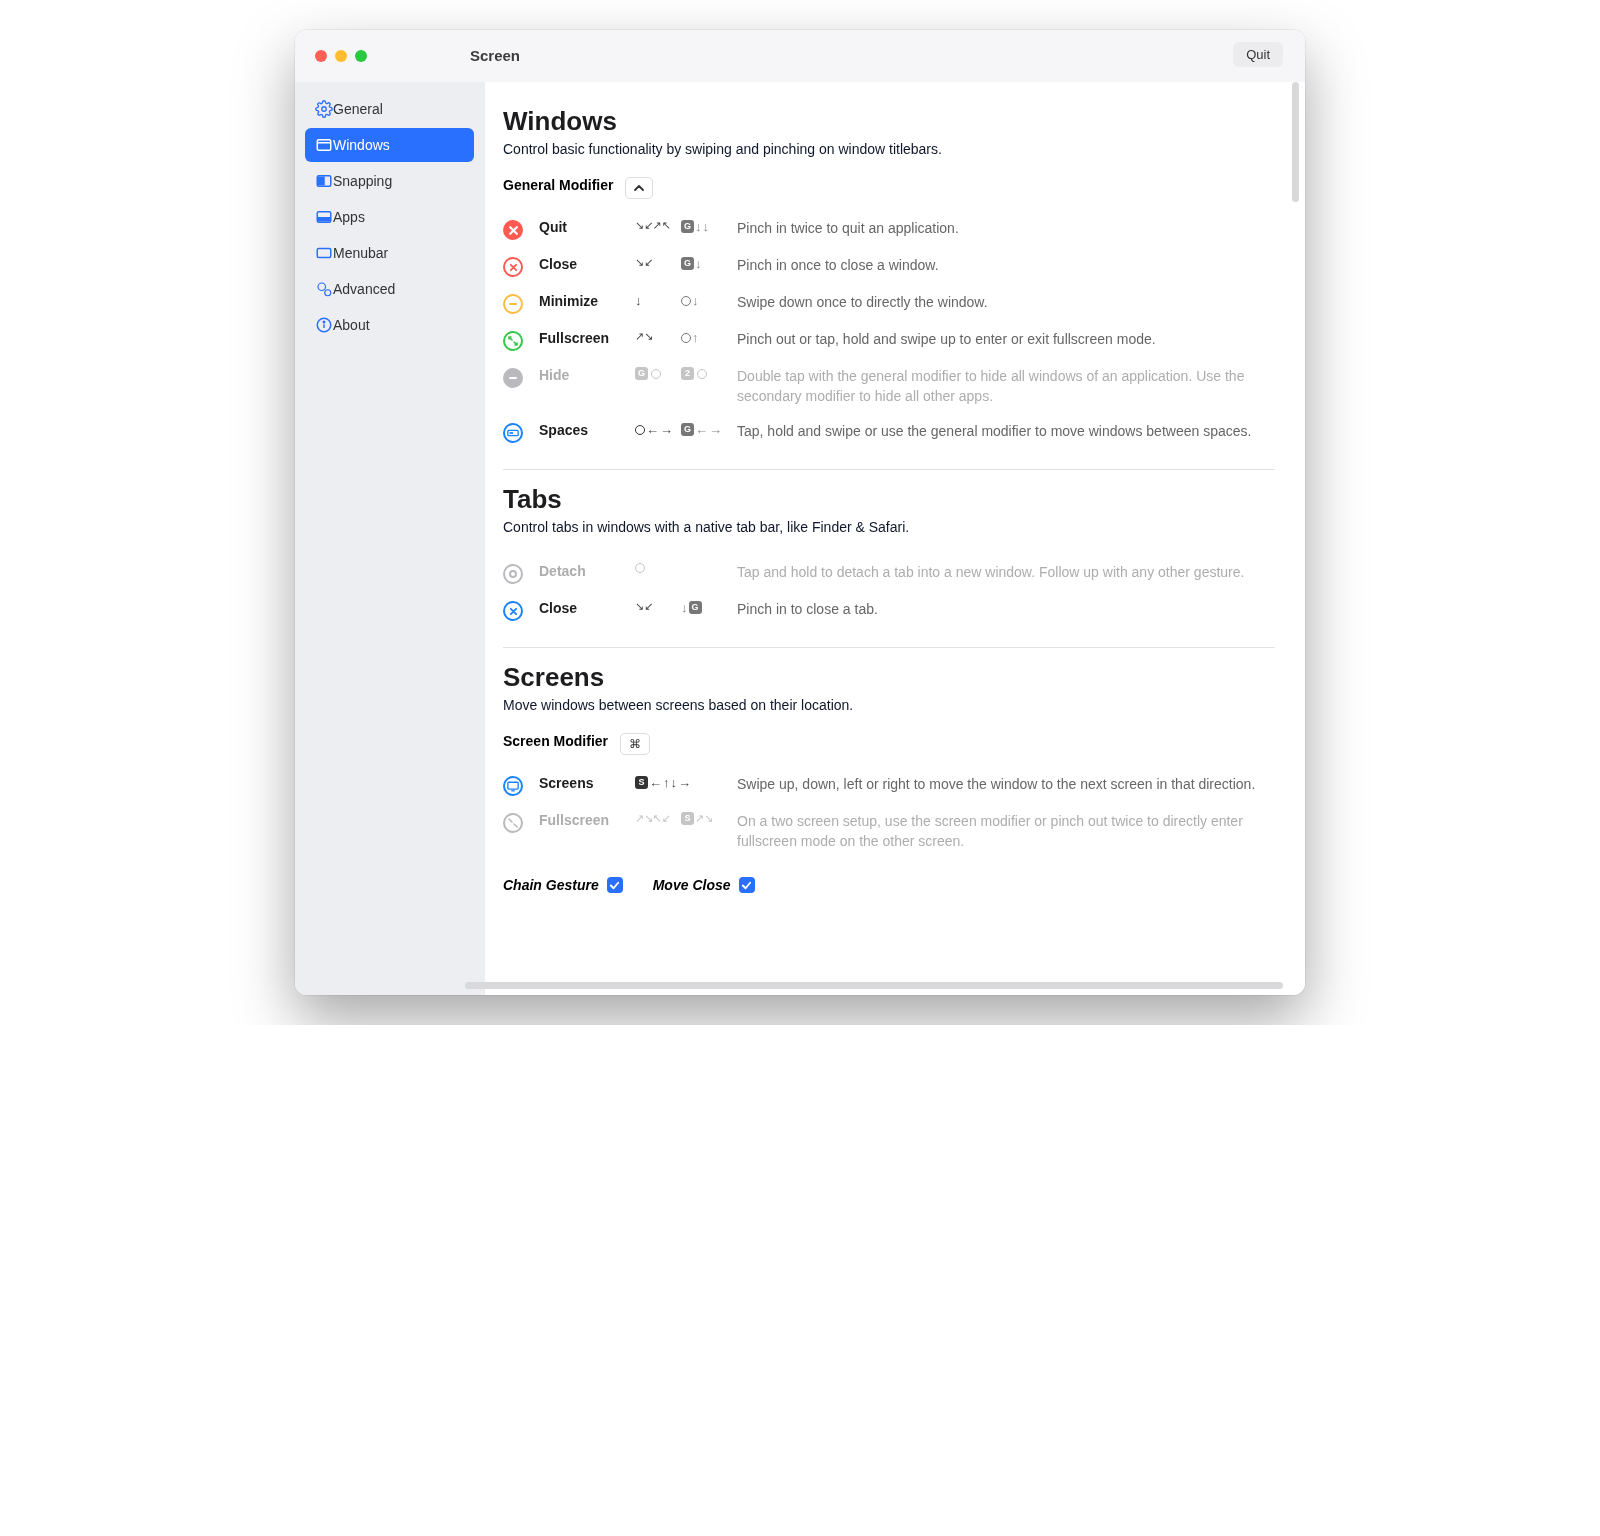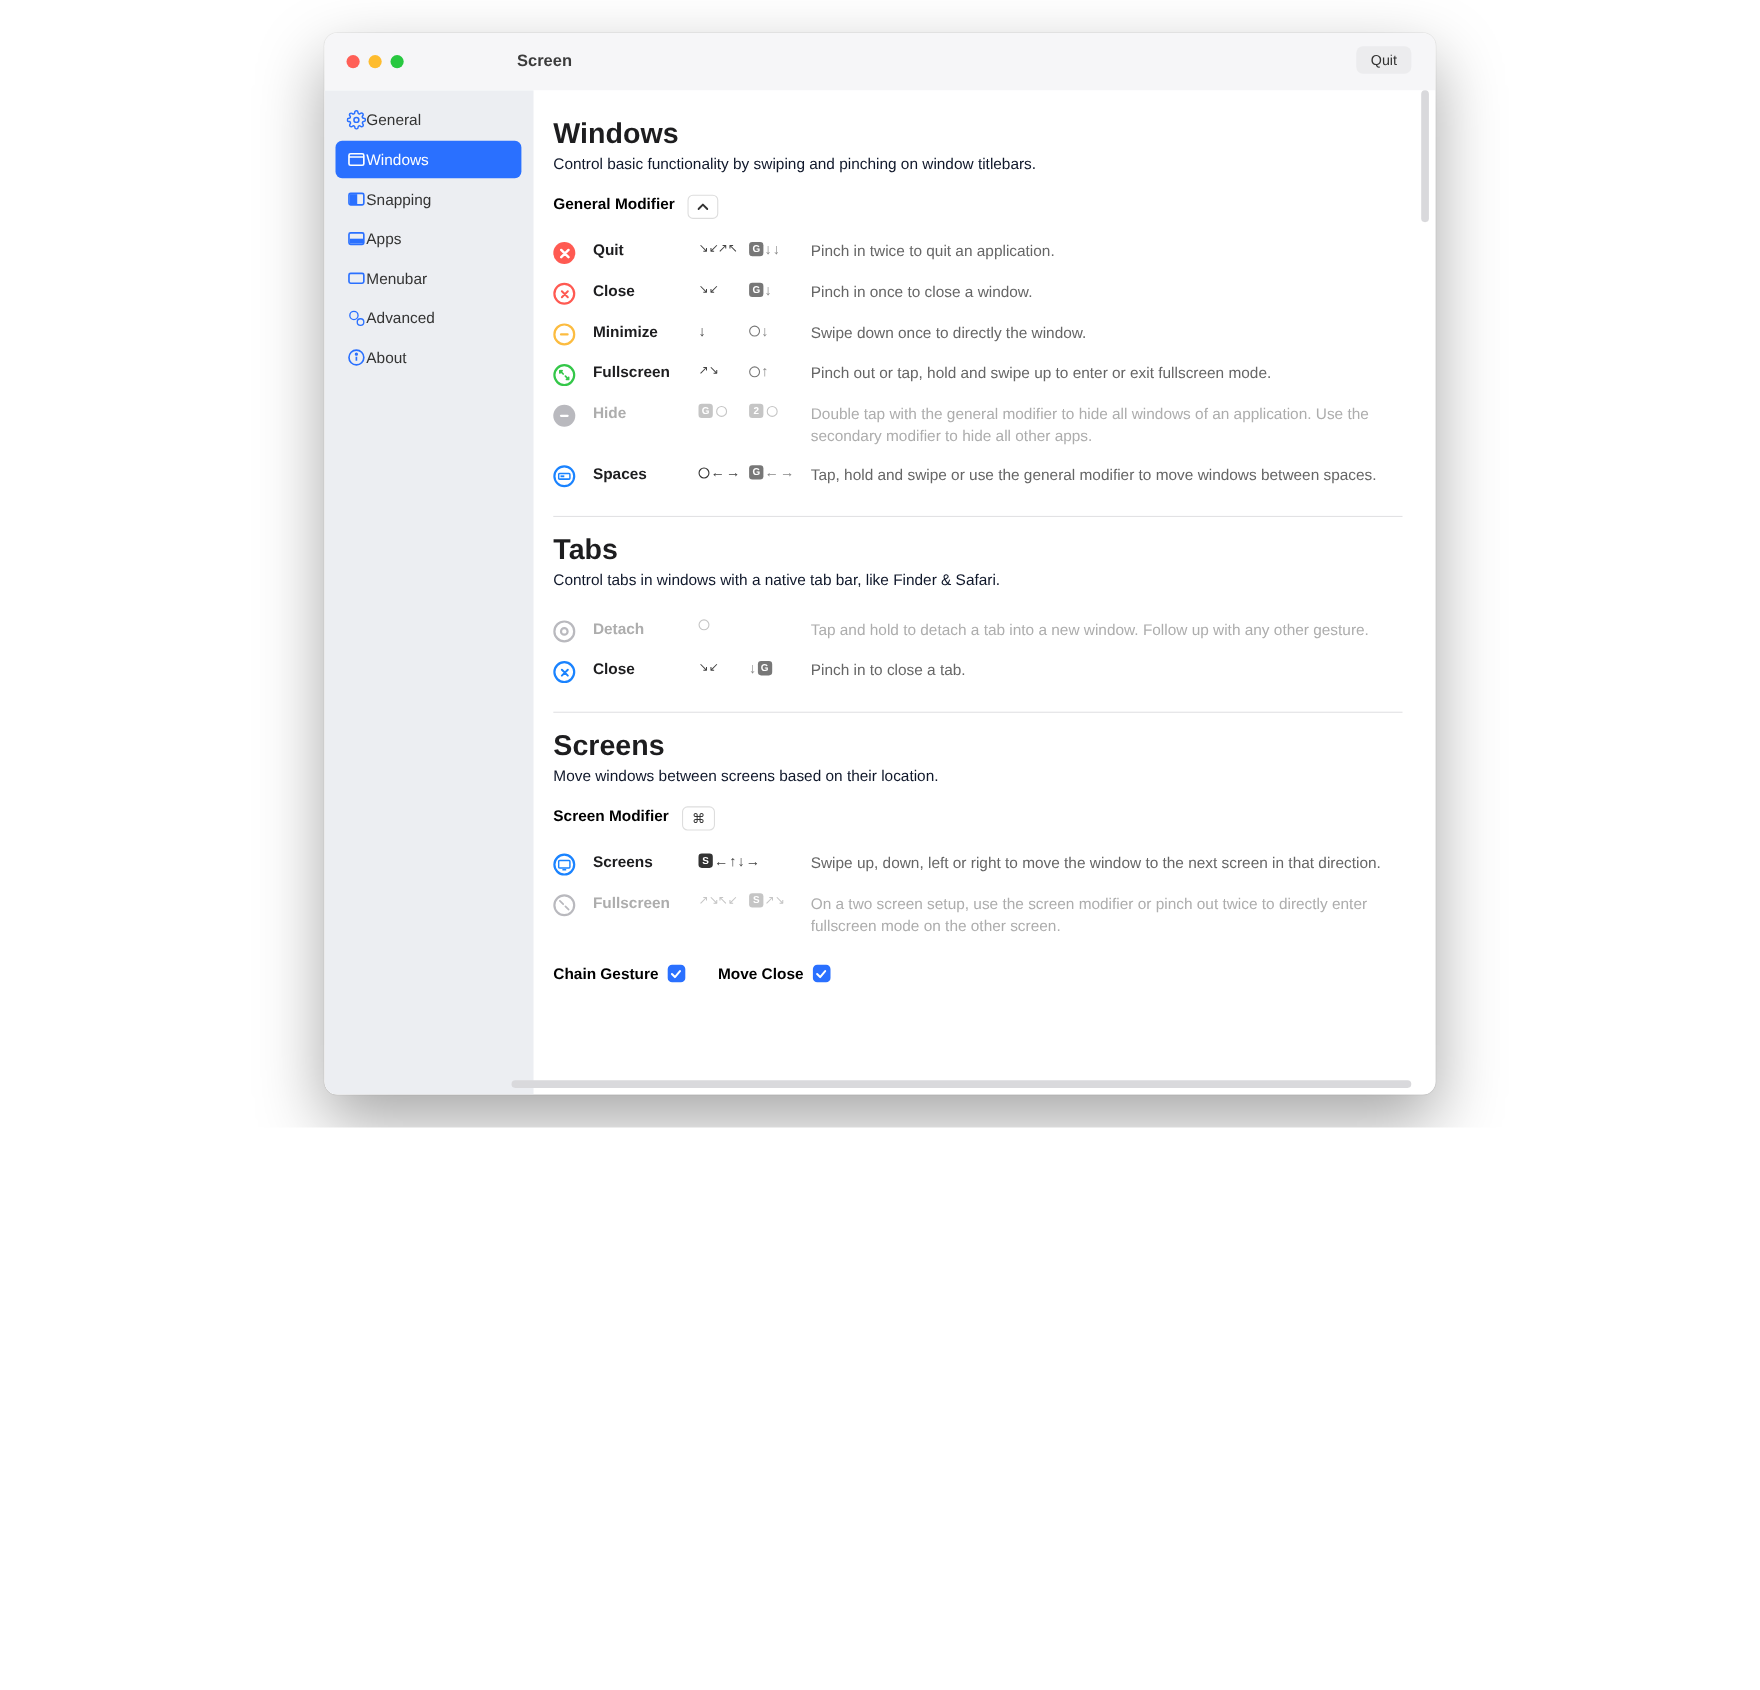--- a/index.html
+++ b/index.html
@@ -192,20 +192,21 @@
     align-items: center;
     gap: 30px;
     margin-top: 18px;
   }
   .checkbox-item {
     display: flex;
     align-items: flex-start;
     gap: 8px;
     font-weight: 700;
     font-size: 14px;
+    font-style: italic;
   }
   .checkbox {
     width: 16px; height: 16px;
     background: #2a70ff;
     border-radius: 4px;
     display: flex;
     align-items: center;
     justify-content: center;
   }
   .checkbox svg { width: 11px; height: 11px; }

